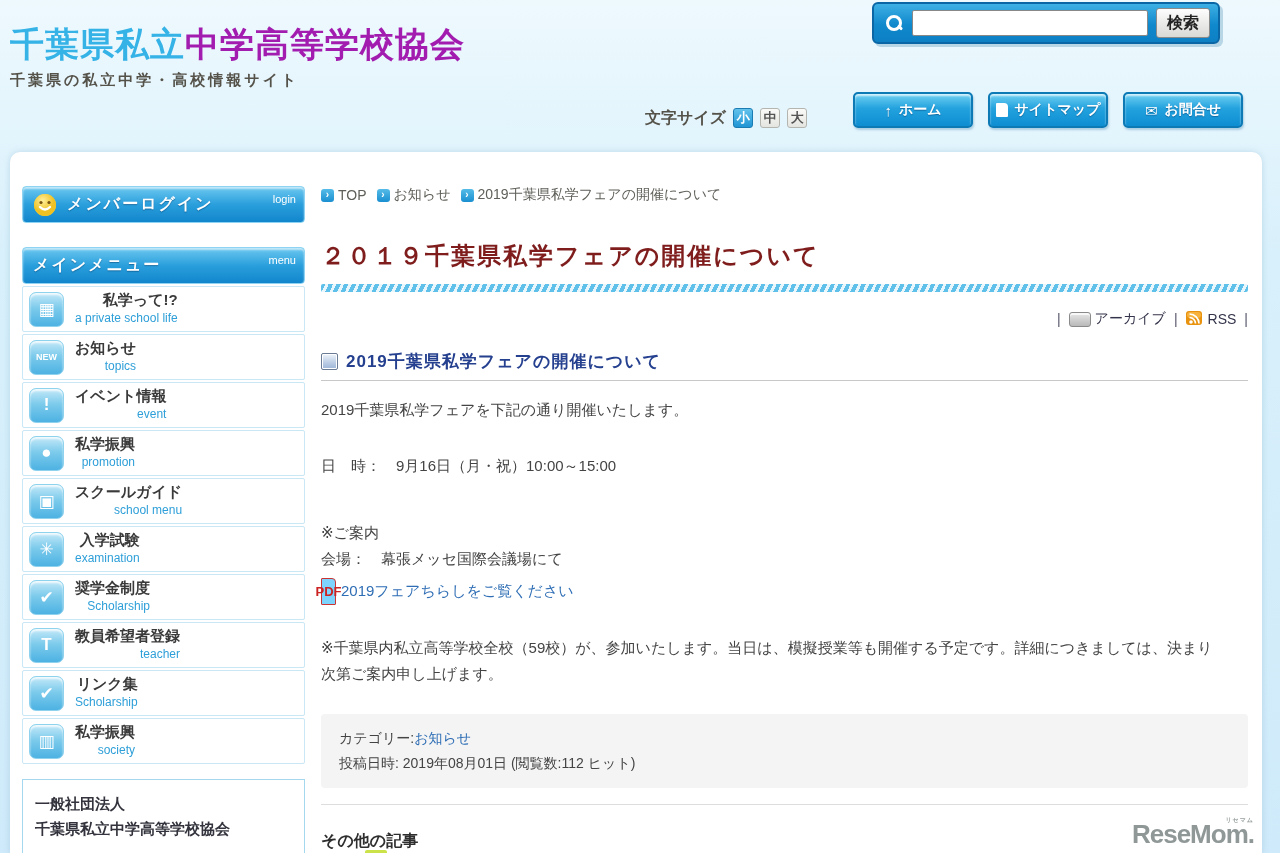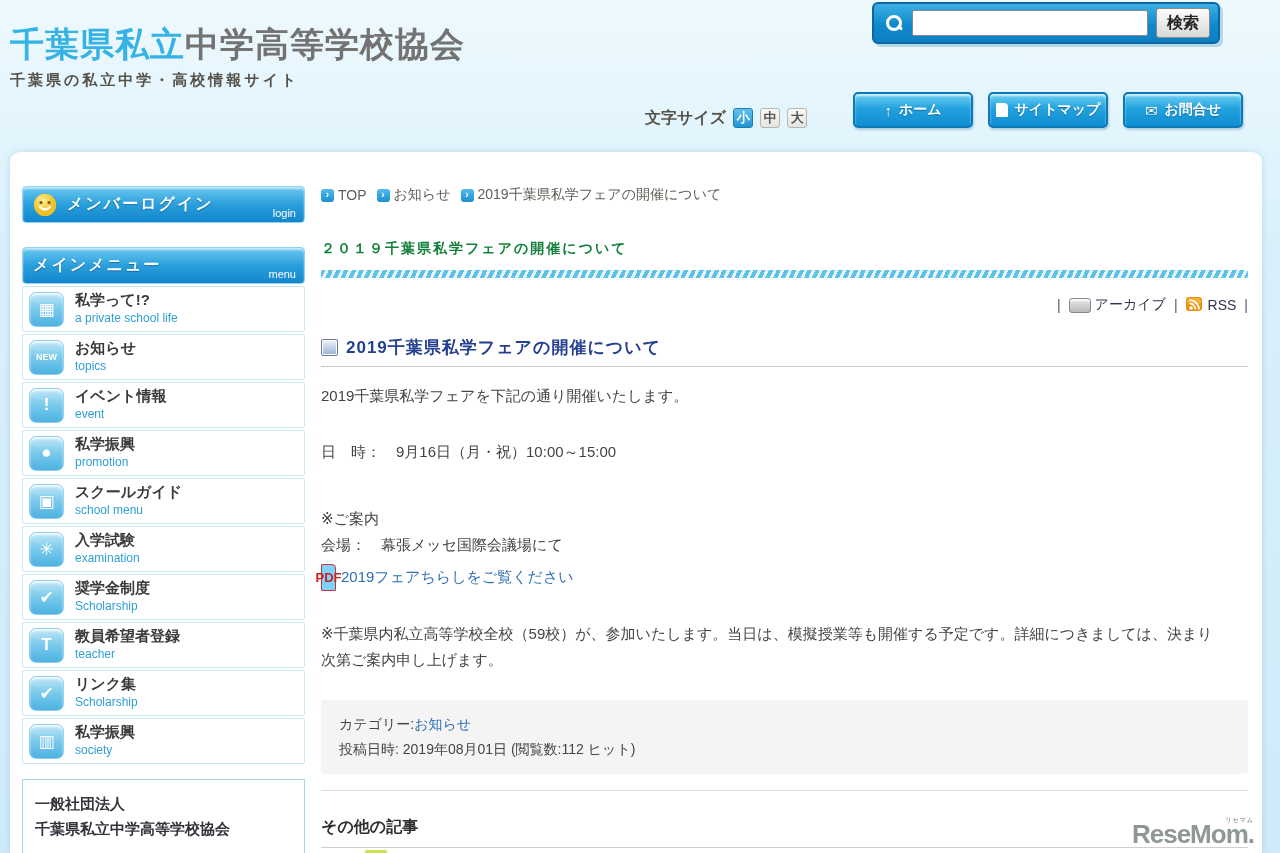--- a/index.html
+++ b/index.html
@@ -7,21 +7,21 @@
   body {
     font-family:"Liberation Sans","DejaVu Sans",sans-serif;
     background:linear-gradient(180deg,#eef9fe 0%,#d8f0fb 30%,#cfeafa 100%);
     position:relative; color:#333;
   }
   
   .header { position:relative; height:152px; }
   .logo { position:absolute; left:10px; top:26px; }
   .logo h1 { font-size:34px; font-weight:bold; letter-spacing:1px; line-height:1.1; }
   .logo .l1 { color:#35b2e6; }
-  .logo .l2 { color:#737373; }
+  .logo .l2 { color:#a21caf; }
   .tagline { margin-top:8px; font-size:15px; font-weight:bold; color:#55524a; letter-spacing:3px; }
   .searchbar {
     position:absolute; right:60px; top:2px; width:348px; height:42px;
     background:linear-gradient(180deg,#3db0e4 0%,#1088cc 55%,#0d80c4 100%);
     border:2px solid #0a66a4; border-radius:6px;
     box-shadow:3px 3px 0 rgba(140,185,210,.55);
     display:flex; align-items:center; padding:0 8px;
   }
   .mag { position:relative; width:16px; height:16px; margin:0 10px 0 4px; }
   .mag::before { content:""; position:absolute; left:0; top:0; width:10px; height:10px;
@@ -51,42 +51,42 @@
   .panel { margin:0 18px 0 10px; height:701px; background:#fff;
     border-radius:10px 10px 0 0; box-shadow:0 0 6px rgba(120,170,200,.35);
     padding:34px 14px 0 12px; display:flex; overflow:hidden; position:relative; }
   
   .sidebar { width:283px; flex:none; margin-right:16px; }
   .sb-header { height:37px; border-radius:4px; border:1px solid #8ed4f2;
     background:linear-gradient(180deg,#6cc8f0 0%,#2a9fdc 50%,#1286cc 100%);
     display:flex; align-items:center; padding:0 10px; color:#fff; position:relative;
     box-shadow:inset 0 2px 2px rgba(255,255,255,.6); }
   .sb-header .t { font-size:16px; font-weight:bold; letter-spacing:2px; text-shadow:0 1px 1px rgba(0,60,110,.5); }
-  .sb-header .s { position:absolute; right:8px; bottom:3px; font-size:11px;padding-left:32px; }
+  .sb-header .s { position:absolute; right:8px; bottom:17px; font-size:11px;padding-left:32px; }
   .gap24 { height:24px; } .gap14 { height:13px; }
   .menu-item { display:flex; align-items:center; height:46px; margin-bottom:2px;
     background:#fff; border:1px solid #c9e7f5; border-radius:2px; padding:0 6px; cursor:pointer; }
   .mi-icon { width:35px; height:35px; flex:none; margin-right:11px; border-radius:7px;
     background:linear-gradient(180deg,#c4e9f8 0%,#7dcbec 45%,#4db2e2 100%);
     border:1px solid #8fd2ee; box-shadow:inset 0 2px 2px rgba(255,255,255,.8);
     display:flex; align-items:center; justify-content:center; color:#fff; font-weight:bold; font-size:17px; }
   .mi-icon.small { font-size:9px; letter-spacing:0; }
-  .mi-text { line-height:1.15; }
+  .mi-text { line-height:1.15;text-align:right; }
   .mi-title { font-size:15px; font-weight:bold; color:#3a3a3a; }
   .mi-sub { font-size:12px; color:#2e9fd8; }
   .org-box { border:1px solid #a5d7ee; background:#fff; padding:12px 12px 40px 12px;
     font-size:15px; font-weight:bold; color:#33333d; line-height:1.65; }
   
   .content { flex:1; position:relative; min-width:0; }
   .breadcrumb { display:flex; align-items:center; gap:10px; font-size:14px; color:#60605a; }
   .bc-item { display:flex; align-items:center; gap:4px; cursor:pointer; }
   .bc-ico { width:13px; height:13px; flex:none; border-radius:3px;
     background:linear-gradient(180deg,#55bce8,#1a8fd0); color:#fff; font-size:10px; font-weight:bold;
     display:flex; align-items:center; justify-content:center; line-height:1; }
-  .page-title { margin-top:36px; font-size:14px; font-weight:bold; color:#15803d; letter-spacing:2px; }
+  .page-title { margin-top:36px; font-size:24px; font-weight:bold; color:#7f1d1d; letter-spacing:2px; }
   .stripe { margin-top:12px; height:8px; border-radius:2px;
     background:repeating-linear-gradient(115deg,#5fc0ea 0 4px,#e9f6fc 4px 7px); }
   .toolbar { margin-top:18px; display:flex; justify-content:flex-end; align-items:center; gap:8px;
     font-size:14px; color:#3b3b46; }
   .toolbar .sep { color:#55556a; }
   .tb-link { display:flex; align-items:center; gap:4px; cursor:pointer; color:#33334a; }
   .folder-ico { width:22px; height:15px; border-radius:3px; border:1px solid #8a8a8a;
     background:linear-gradient(180deg,#e8e8e8,#b9b9b9); box-shadow:inset 0 2px 0 #f8f8f8; }
   .art-head { margin-top:22px; display:flex; align-items:center; gap:8px;
     padding-bottom:7px; border-bottom:1px solid #c8c8c8; }

